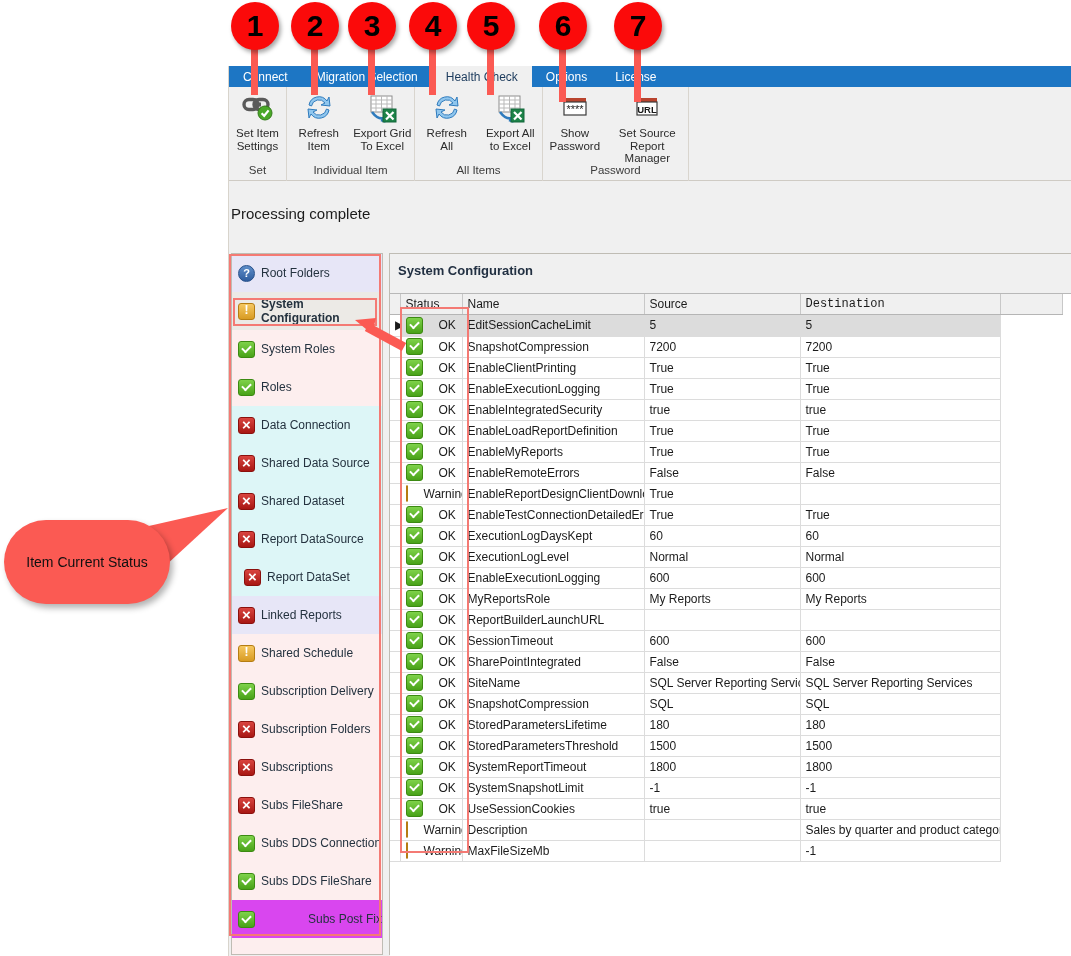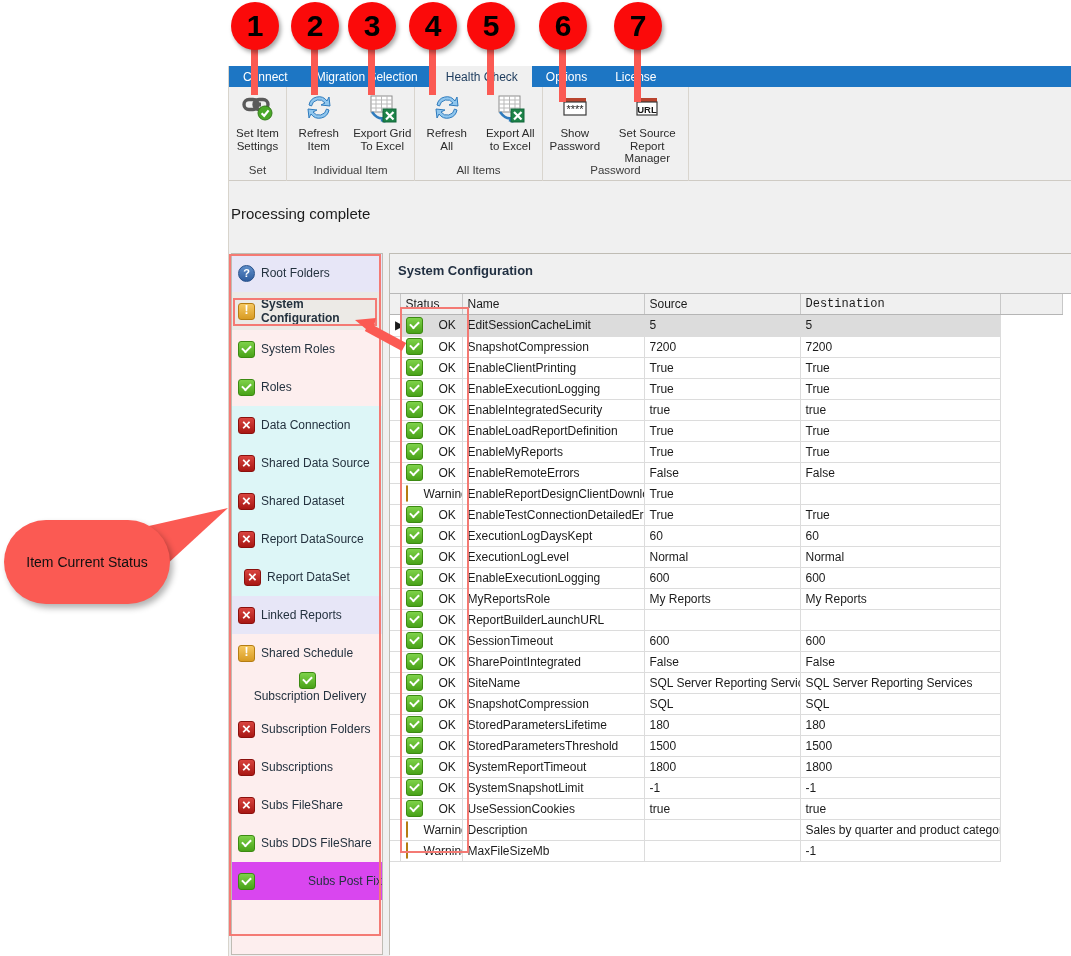--- a/index.html
+++ b/index.html
@@ -335,21 +335,21 @@
           <span class="sq err"></span>
         </span>
         <span>Linked Reports</span>
       </div>
       <div class="tree-item" style="background: rgb(253, 238, 238);">
         <span class="ico">
           <span class="sq warn"></span>
         </span>
         <span>Shared Schedule</span>
       </div>
-      <div class="tree-item" style="background: rgb(253, 238, 238); flex-direction: column;">
+      <div class="tree-item" style="background: rgb(253, 238, 238);">
         <span class="ico">
           <span class="sq ok"></span>
         </span>
         <span>Subscription Delivery</span>
       </div>
       <div class="tree-item" style="background: rgb(253, 238, 238);">
         <span class="ico">
           <span class="sq err"></span>
         </span>
         <span>Subscription Folders</span>
@@ -358,20 +358,26 @@
         <span class="ico">
           <span class="sq err"></span>
         </span>
         <span>Subscriptions</span>
       </div>
       <div class="tree-item" style="background: rgb(253, 238, 238);">
         <span class="ico">
           <span class="sq err"></span>
         </span>
         <span>Subs FileShare</span>
+      </div>
+      <div class="tree-item" style="background: rgb(253, 238, 238);">
+        <span class="ico">
+          <span class="sq ok"></span>
+        </span>
+        <span>Subs DDS Connection</span>
       </div>
       <div class="tree-item" style="background: rgb(253, 238, 238);">
         <span class="ico">
           <span class="sq ok"></span>
         </span>
         <span>Subs DDS FileShare</span>
       </div>
       <div class="tree-item" style="background: #d946ef; justify-content: space-between;">
         <span class="ico">
           <span class="sq ok"></span>

